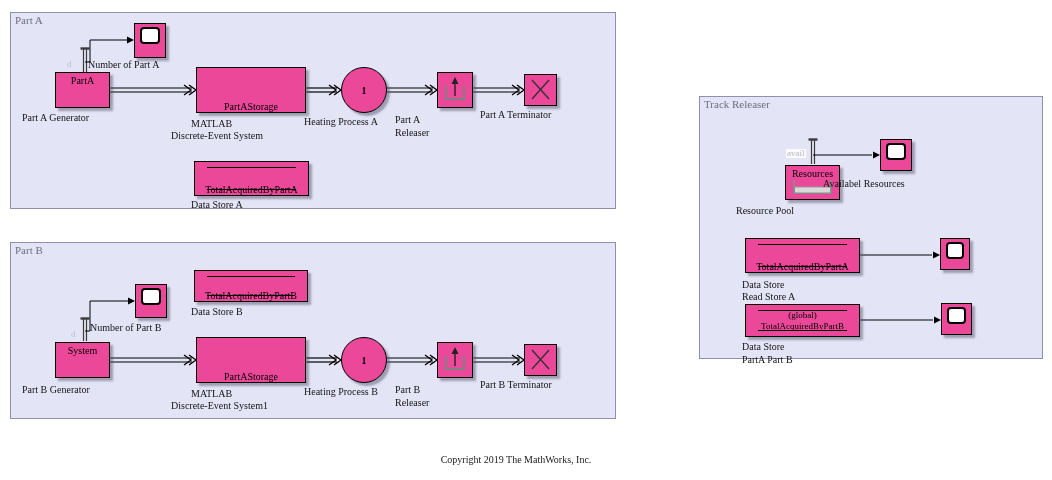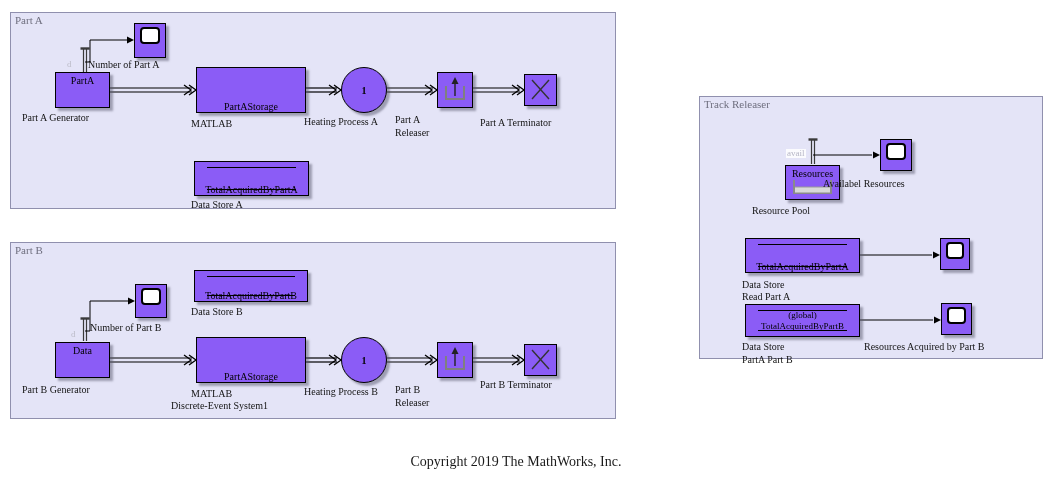--- a/index.html
+++ b/index.html
@@ -8,37 +8,37 @@
   .area{position:absolute;background:var(--area-fill,#e4e4f7);border:1px solid var(--area-border,#9090ae);
         box-sizing:border-box;z-index:0;}
   .area-title{position:absolute;left:4px;top:1px;font-size:11px;color:var(--title-color,#6f6f7f);}
   .wires{position:absolute;left:0;top:0;z-index:1;pointer-events:none;}
   .ew line{stroke:#000;stroke-width:1.2;}
   .ch{fill:none;stroke:#000;stroke-width:1.3;}
   .sw line,.sw path{stroke:#000;stroke-width:1;fill:none;}
   .sw polygon{fill:#000;}
   .stat line{stroke:#3a3a3a;stroke-width:1.2;}
   .stat .cap{stroke-width:2.4;}
-  .block{position:absolute;background:#8b5cf6;border:1px solid #000;box-sizing:border-box;
+  .block{position:absolute;background:#ec4899;border:1px solid #000;box-sizing:border-box;
          box-shadow:3px 3px 2px rgba(88,88,110,.5);font-size:10px;color:#000;z-index:2;}
   .ctr{display:flex;align-items:flex-end;justify-content:center;}
   .gen{text-align:center;padding-top:2px;}
   .circle{border-radius:50%;display:flex;align-items:center;justify-content:center;font-weight:bold;}
   .scope .screen{position:absolute;left:5px;right:5px;top:3px;height:13px;border:2px solid #000;
                  border-radius:4px;background:#fff;}
   .ds::before{content:"";position:absolute;left:12px;right:12px;top:5px;border-top:1px solid #000;}
   .ds::after{content:"";position:absolute;left:12px;right:12px;bottom:5px;border-top:1px solid #000;}
   .ds2{display:flex;flex-direction:column;align-items:center;justify-content:center;
        font-size:9px;line-height:11px;}
   .pool{display:flex;flex-direction:column;align-items:center;padding-top:2px;}
   .label{position:absolute;font-size:10px;line-height:13px;color:#141414;z-index:2;}
   .port{position:absolute;font-size:9px;line-height:9px;color:#bcbcc8;z-index:2;}
   .port.hl{background:rgba(255,255,255,.85);padding:0 1px;color:#b5b5c5;}
   .copyright{position:absolute;left:396px;top:454px;width:240px;text-align:center;
-             font-size:14px;color:#1a1a1a;z-index:2;}
+             font-size:10px;color:#1a1a1a;z-index:2;}
 </style>
 </head>
 <body>
 
 <div class="canvas">
 
   <div class="area" style="left:10px;top:12px;width:606px;height:197px">
     <span class="area-title">Part A</span>
   </div>
   <div class="area" style="left:10px;top:242px;width:606px;height:177px">
@@ -145,20 +145,21 @@
 
   <div class="block scope" style="left:134px;top:23px;width:32px;height:35px">
     <div class="screen"></div>
   </div>
   <div class="label" style="left:88px;top:58px;width:120px">Number of Part A</div>
 
   <div class="block ctr" style="left:196px;top:67px;width:110px;height:46px">
     <span>PartAStorage</span>
   </div>
   <div class="label" style="left:191px;top:117px;width:120px">MATLAB</div>
+  <div class="label" style="left:171px;top:129px;width:160px">Discrete-Event System</div>
 
   <div class="block circle" style="left:341px;top:67px;width:46px;height:46px">
     <span>1</span>
   </div>
   <div class="label" style="left:304px;top:115px;width:120px">Heating Process A</div>
 
   <div class="block ctr" style="left:437px;top:72px;width:36px;height:36px">
     <svg width="34" height="34" viewBox="0 0 34 34">
       <path d="M8 13 V26 H26 V13" fill="none" stroke="#808080" stroke-width="2"></path>
       <line x1="17" y1="23" x2="17" y2="10" stroke="#222" stroke-width="1.4"></line>
@@ -167,39 +168,39 @@
   </div>
   <div class="label" style="left:395px;top:113px;width:120px">Part A</div>
   <div class="label" style="left:395px;top:126px;width:120px">Releaser</div>
 
   <div class="block ctr" style="left:524px;top:74px;width:33px;height:32px">
     <svg width="31" height="30" viewBox="0 0 31 30">
       <line x1="7" y1="5" x2="24" y2="24" stroke="#333" stroke-width="1.4"></line>
       <line x1="24" y1="5" x2="7" y2="24" stroke="#333" stroke-width="1.4"></line>
     </svg>
   </div>
-  <div class="label" style="left:480px;top:116px;width:120px">Part A Terminator</div>
+  <div class="label" style="left:480px;top:108px;width:120px">Part A Terminator</div>
 
   <div class="block ds ctr" style="left:194px;top:161px;width:115px;height:35px">
     <span>TotalAcquiredByPartA</span>
   </div>
   <div class="label" style="left:191px;top:198px;width:120px">Data Store A</div>
 
   <div class="block ds ctr" style="left:194px;top:270px;width:114px;height:32px">
     <span>TotalAcquiredByPartB</span>
   </div>
   <div class="label" style="left:191px;top:305px;width:120px">Data Store B</div>
 
   <div class="block scope" style="left:135px;top:284px;width:32px;height:34px">
     <div class="screen"></div>
   </div>
   <div class="label" style="left:90px;top:321px;width:120px">Number of Part B</div>
 
   <div class="block gen" style="left:55px;top:342px;width:55px;height:36px">
-    <span>Data</span>
+    <span>System</span>
   </div>
   <div class="port" style="left:71px;top:330px">d</div>
   <div class="label" style="left:22px;top:383px;width:120px">Part B Generator</div>
 
   <div class="block ctr" style="left:196px;top:337px;width:110px;height:46px">
     <span>PartAStorage</span>
   </div>
   <div class="label" style="left:191px;top:387px;width:120px">MATLAB</div>
   <div class="label" style="left:171px;top:399px;width:160px">Discrete-Event System1</div>
 
@@ -228,43 +229,42 @@
 
   <div class="block pool" style="left:785px;top:165px;width:55px;height:35px">
     <span>Resources</span>
     <svg width="47" height="17" viewBox="0 0 47 17">
       <path d="M5 1 V14 H42 V1" fill="none" stroke="#8a8a8a" stroke-width="2"></path>
       <rect x="6" y="8" width="35" height="5.5" fill="#d9d9d9"></rect>
       <line x1="6" y1="8" x2="41" y2="8" stroke="#9a9a9a" stroke-width="1"></line>
     </svg>
   </div>
   <div class="port hl" style="left:786px;top:149px">avail</div>
-  <div class="label" style="left:752px;top:204px;width:120px">Resource Pool</div>
+  <div class="label" style="left:736px;top:204px;width:120px">Resource Pool</div>
 
   <div class="block scope" style="left:880px;top:139px;width:32px;height:32px">
     <div class="screen"></div>
   </div>
   <div class="label" style="left:823px;top:177px;width:140px">Availabel Resources</div>
 
   <div class="block ds ctr" style="left:745px;top:238px;width:115px;height:35px">
     <span>TotalAcquiredByPartA</span>
   </div>
   <div class="label" style="left:742px;top:278px;width:120px">Data Store</div>
-  <div class="label" style="left:742px;top:290px;width:120px">Read Part A</div>
+  <div class="label" style="left:742px;top:290px;width:120px">Read Store A</div>
 
   <div class="block scope" style="left:940px;top:238px;width:30px;height:32px">
     <div class="screen"></div>
   </div>
 
   <div class="block ds ds2" style="left:745px;top:304px;width:115px;height:33px">
     <span>(global)</span>
     <span>TotalAcquiredByPartB</span>
   </div>
   <div class="label" style="left:742px;top:340px;width:120px">Data Store</div>
   <div class="label" style="left:742px;top:353px;width:120px">PartA Part B</div>
 
   <div class="block scope" style="left:941px;top:303px;width:31px;height:32px">
     <div class="screen"></div>
   </div>
-  <div class="label" style="left:864px;top:340px;width:180px">Resources Acquired by Part B</div>
 
   <div class="copyright">Copyright 2019 The MathWorks, Inc.</div>
 </div>
 
 </body></html>

